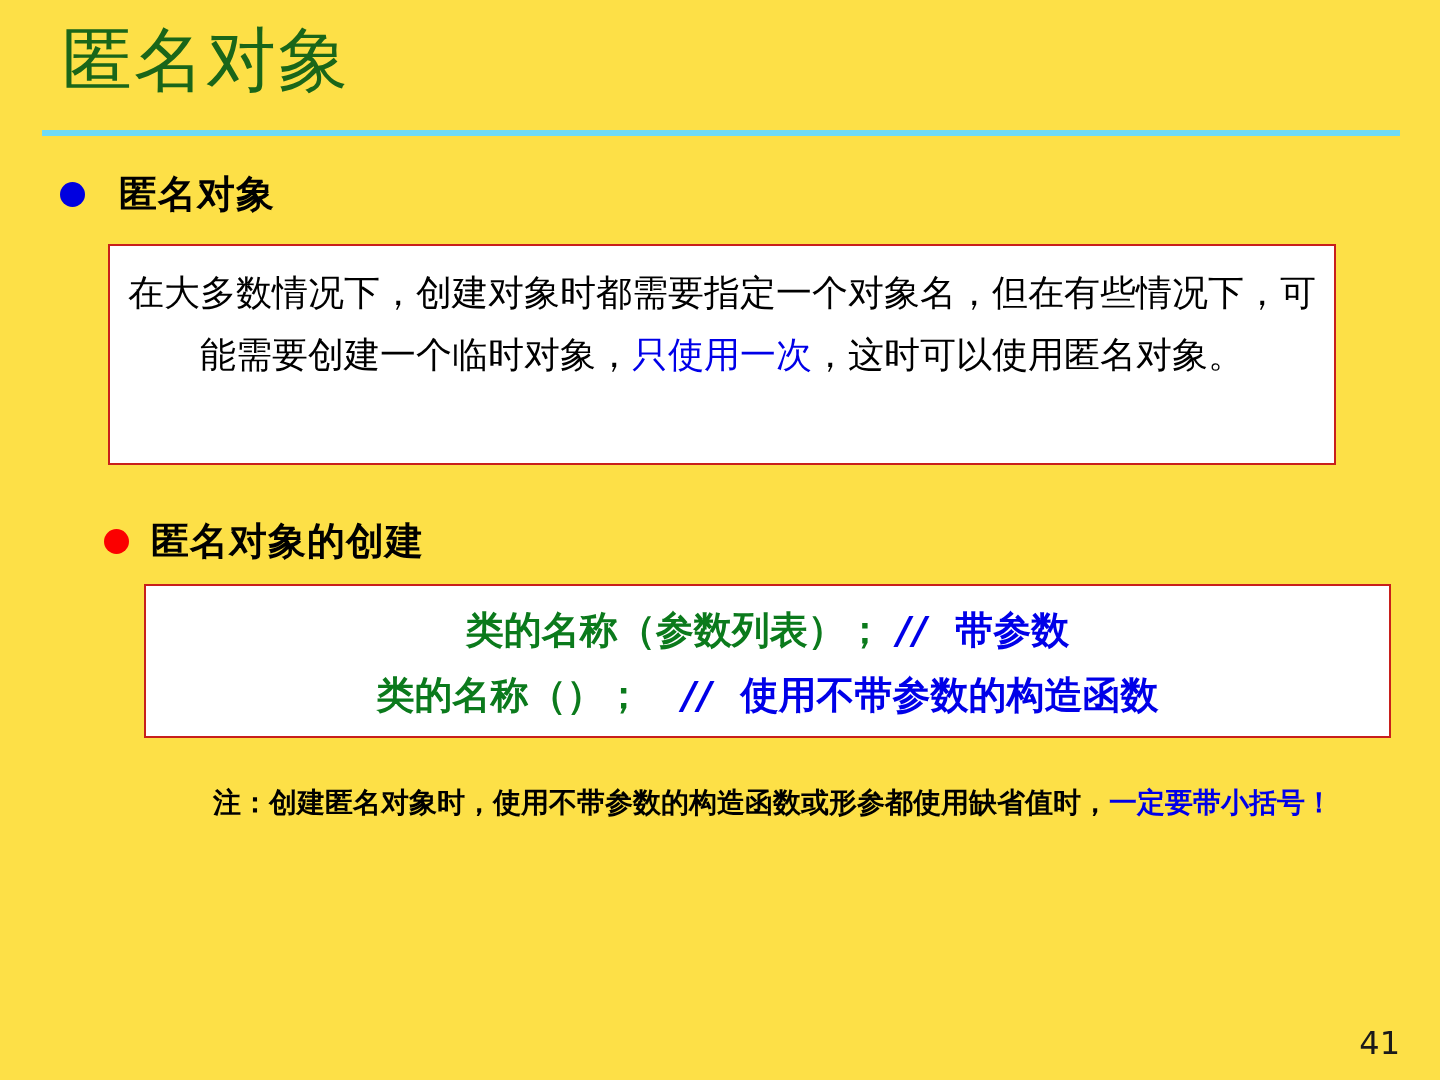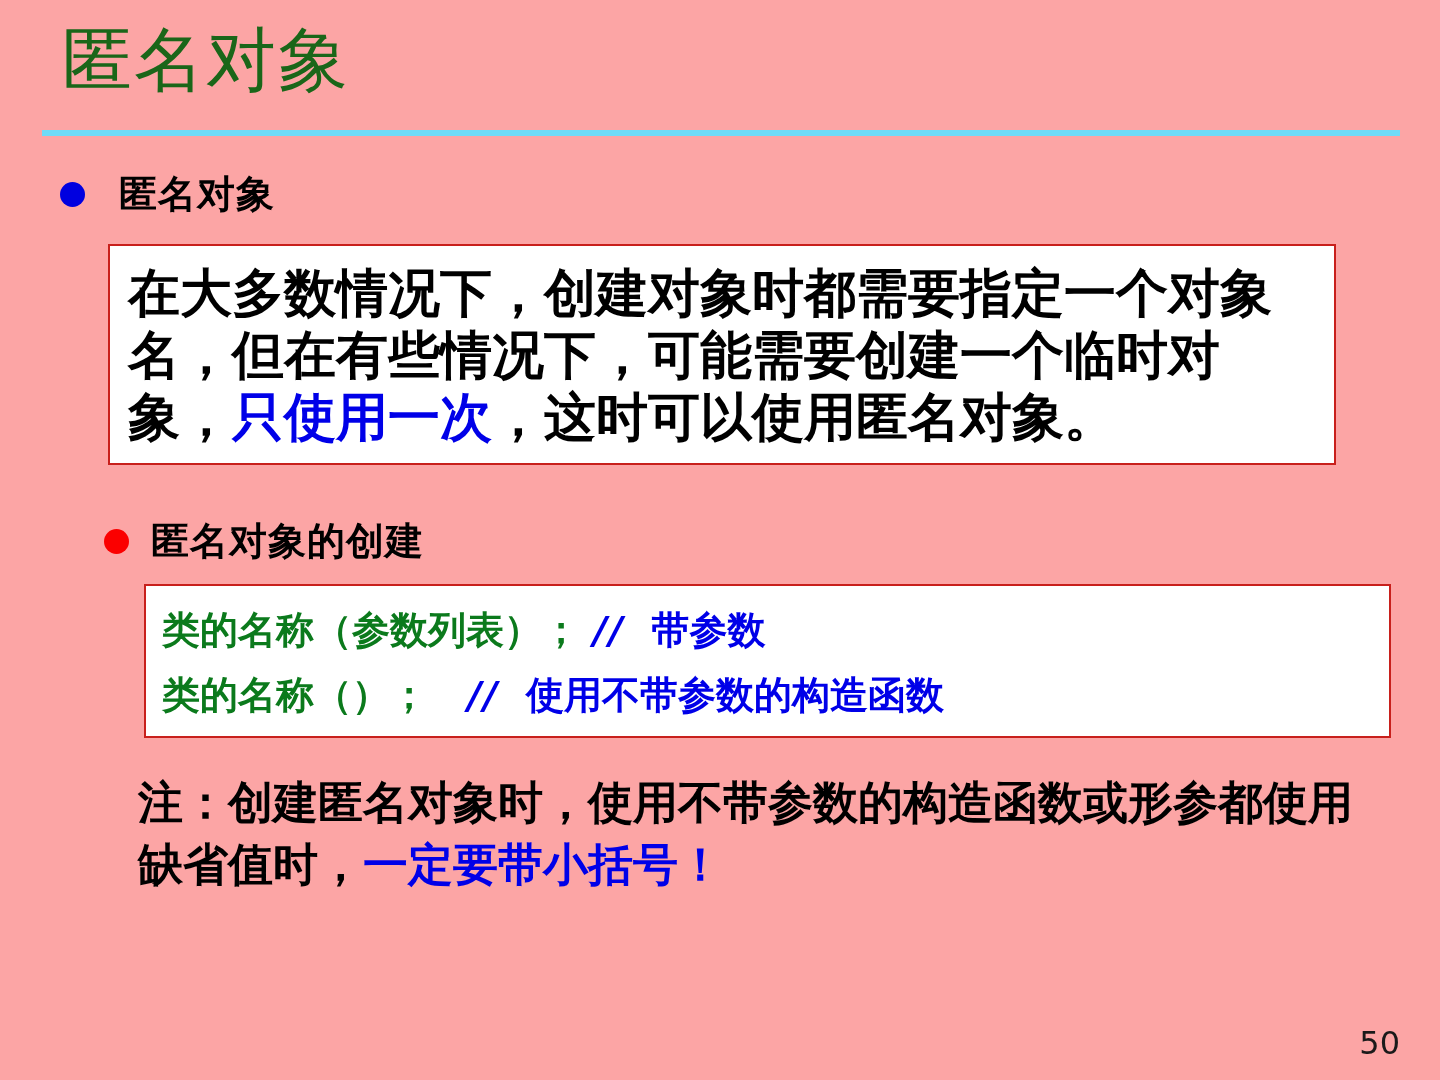--- a/index.html
+++ b/index.html
@@ -11,21 +11,22 @@
     width: 1440px;
     height: 1080px;
     position: relative;
     overflow: hidden;
     font-family: "DejaVu Sans", "Liberation Sans", sans-serif;
   }
 
   .slide {
     position: absolute;
     inset: 0;
-    background: #fca5a5;
+    background: #fde047;
+    text-align: center;
   }
 
   
   .slide-title {
     position: absolute;
     left: 62px;
     top: 18px;
     font-family: "DejaVu Serif", "Liberation Serif", serif;
     font-size: 70px;
     line-height: 84px;
@@ -82,23 +83,23 @@
   }
 
   #box-definition {
     left: 108px;
     top: 244px;
     width: 1228px;
     height: 221px;
     padding: 16px 18px 10px 18px;
   }
   #box-definition .para {
-    font-size: 52px;
+    font-size: 36px;
     line-height: 62px;
-    font-weight: bold;
+    font-weight: normal;
     color: #000000;
     letter-spacing: 0px;
   }
 
   #box-syntax {
     left: 144px;
     top: 584px;
     width: 1247px;
     height: 154px;
     padding: 12px 16px;
@@ -115,24 +116,24 @@
   .hl-green { color: #0b7a1c; }
   .comment-slash {
     color: #0000e8;
     font-style: italic;
     letter-spacing: 2px;
   }
 
   
   #note-paragraph {
     position: absolute;
-    left: 138px;
+    left: 148px;
     top: 772px;
     width: 1250px;
-    font-size: 45px;
+    font-size: 28px;
     line-height: 62px;
     font-weight: bold;
     color: #000000;
   }
 
   
   #page-number {
     position: absolute;
     right: 40px;
     bottom: 18px;
@@ -172,15 +173,15 @@
     </div>
     <div class="code-line">
       <span class="hl-green">类的名称（）；</span><span>&nbsp;&nbsp;&nbsp;</span><span class="comment-slash">//</span><span>&nbsp;&nbsp;</span><span class="hl-blue">使用不带参数的构造函数</span>
     </div>
   </div>
 
   <div id="note-paragraph">
     <span>注：创建匿名对象时，使用不带参数的构造函数或形参都使用缺省值时，</span><span class="hl-blue">一定要带小括号！</span>
   </div>
 
-  <div id="page-number">50</div>
+  <div id="page-number">41</div>
 
 </div>
 
 </body></html>

